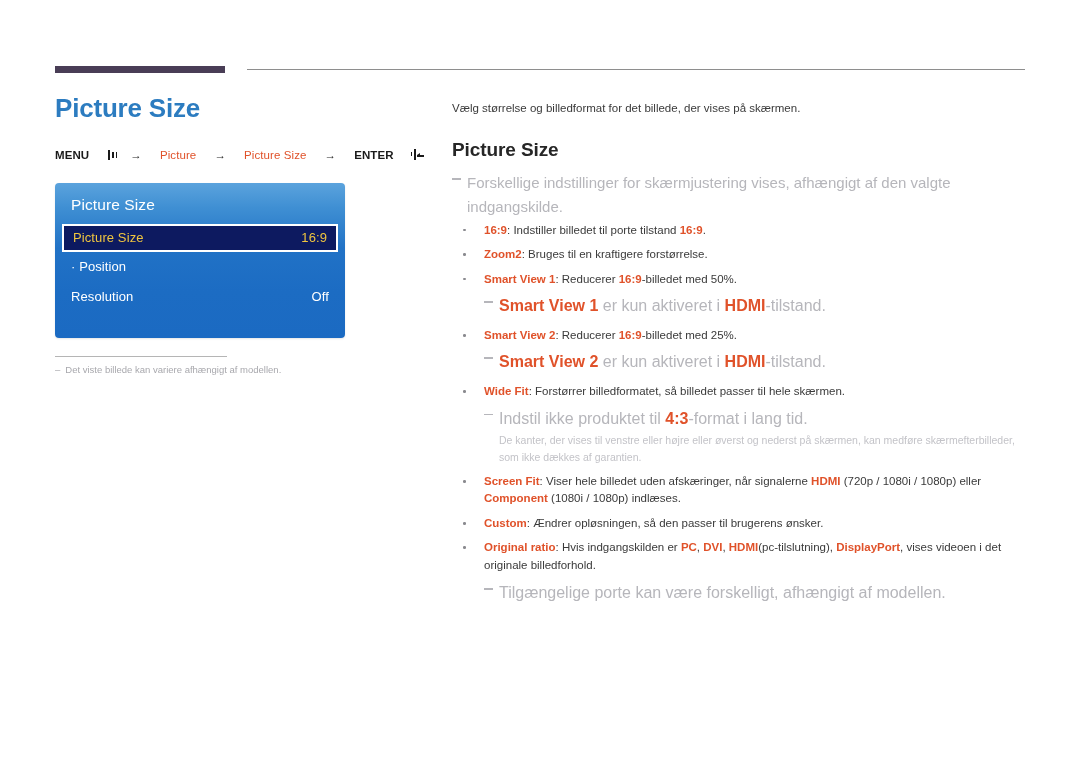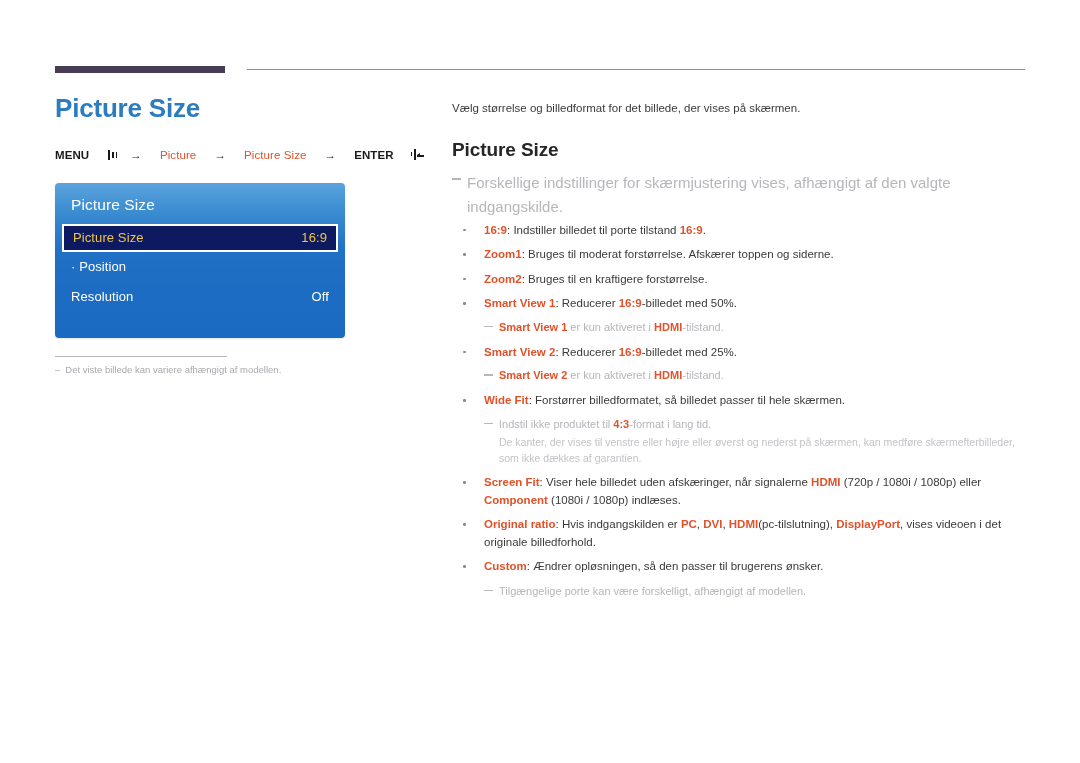--- a/index.html
+++ b/index.html
@@ -212,21 +212,21 @@
     left: 11px; top: 7px;
     width: 2.6px; height: 2.6px;
     border-radius: 50%;
     background: #8a8a8f;
   }
   li.b .t { color: #e0522a; font-weight: bold; }
   li.b .o { color: #e0522a; font-weight: bold; }
 
   .subnote {
     position: relative;
-    font-size: 11px;
+    font-size: 16px;
     color: #b6b6bb;
     line-height: 1.55;
     padding-left: 47px;
     margin: -1px 0 8px 0;
   }
   .subnote::before {
     content: "";
     position: absolute;
     left: 32px; top: 7px;
     width: 9px; height: 1.6px;
@@ -306,23 +306,20 @@
     <div class="note tight">
       <span>Forskellige indstillinger for skærmjustering vises, afhængigt af den valgte indgangskilde.</span>
     </div>
 
     <ul class="bullets">
 
       <li class="b">
         <span class="t">16:9</span><span>: Indstiller billedet til porte tilstand </span><span class="o">16:9</span><span>.</span>
       </li>
 
-      <li class="b">
-        <span class="t">Zoom1</span><span>: Bruges til moderat forstørrelse. Afskærer toppen og siderne.</span>
-      </li>
 
       <li class="b">
         <span class="t">Zoom2</span><span>: Bruges til en kraftigere forstørrelse.</span>
       </li>
 
       <li class="b">
         <span class="t">Smart View 1</span><span>: Reducerer </span><span class="o">16:9</span><span>-billedet med 50%.</span>
       </li>
 
       <li class="subnote" style="list-style:none;">
@@ -346,25 +343,25 @@
         <span>Indstil ikke produktet til </span><span class="o">4:3</span><span>-format i lang tid.</span>
       </li>
 
       <li class="subnote-cont" style="list-style:none;">De kanter, der vises til venstre eller højre eller øverst og nederst på skærmen, kan medføre skærmefterbilleder, som ikke dækkes af garantien.</li>
 
       <li class="b" style="margin-top:8px;">
         <span class="t">Screen Fit</span><span>: Viser hele billedet uden afskæringer, når signalerne </span><span class="o">HDMI</span><span> (720p / 1080i / 1080p) eller </span><span class="o">Component</span><span> (1080i / 1080p) indlæses.</span>
       </li>
 
       <li class="b">
+        <span class="t">Custom</span><span>: Ændrer opløsningen, så den passer til brugerens ønsker.</span>
+      </li>
+
+      <li class="b">
         <span class="t">Original ratio</span><span>: Hvis indgangskilden er </span><span class="o">PC</span><span>, </span><span class="o">DVI</span><span>, </span><span class="o">HDMI</span><span>(pc-tilslutning), </span><span class="o">DisplayPort</span><span>, vises videoen i det originale billedforhold.</span>
-      </li>
-
-      <li class="b">
-        <span class="t">Custom</span><span>: Ændrer opløsningen, så den passer til brugerens ønsker.</span>
       </li>
 
       <li class="subnote" style="list-style:none; margin-top:1px;">
         <span>Tilgængelige porte kan være forskelligt, afhængigt af modellen.</span>
       </li>
 
     </ul>
   </div>
 
 </div>

